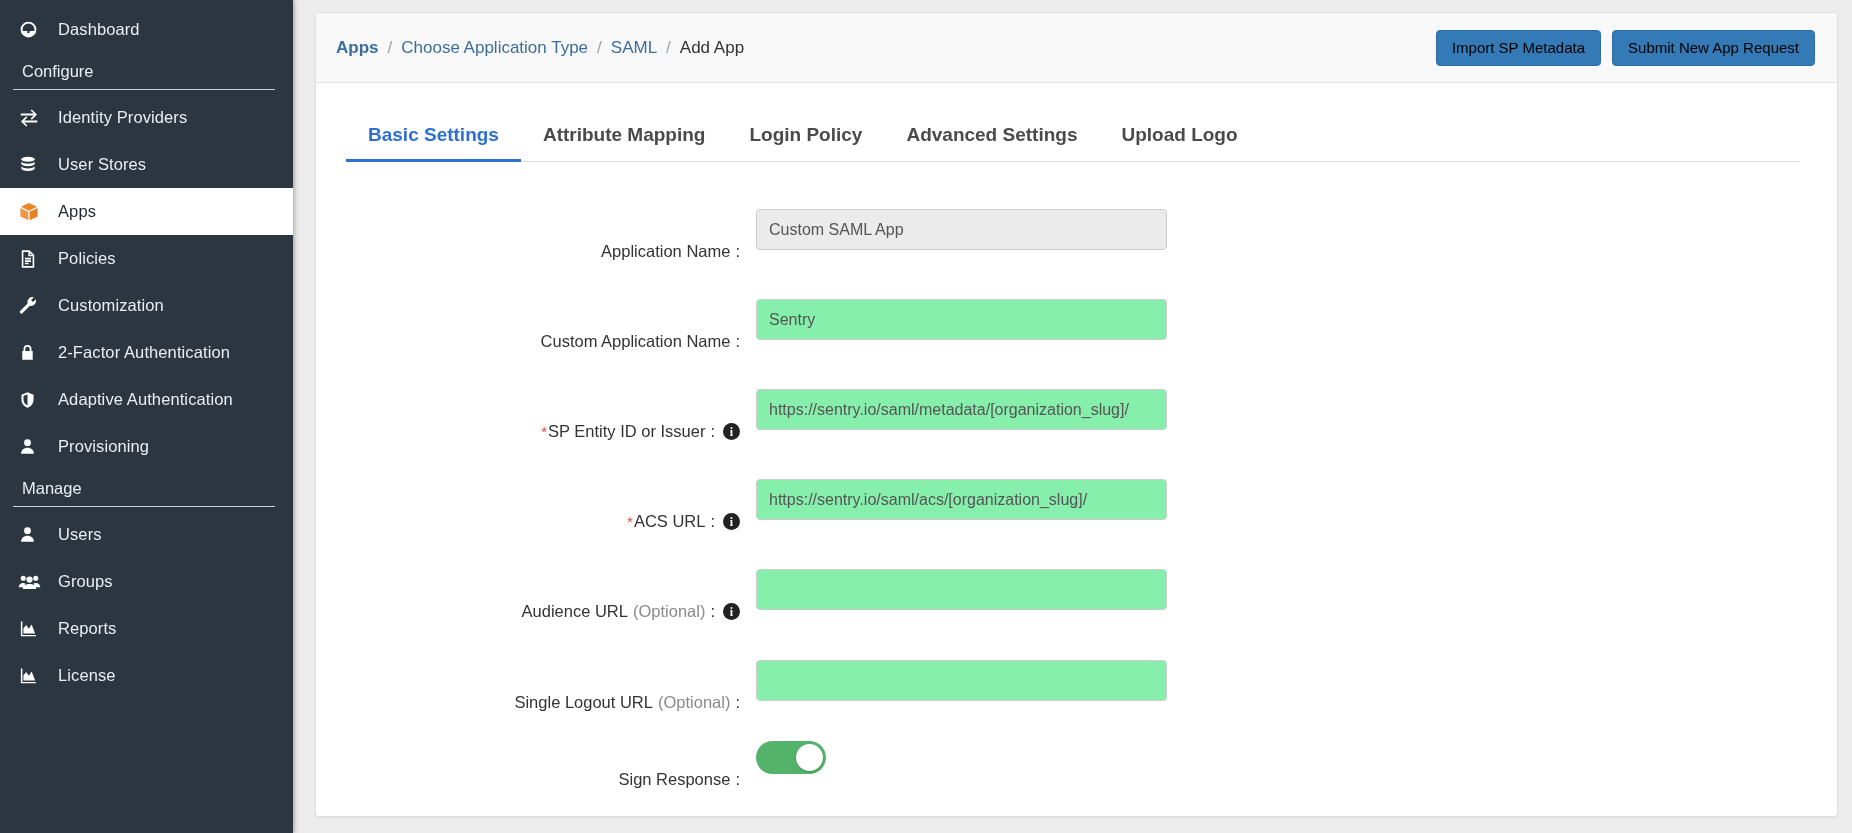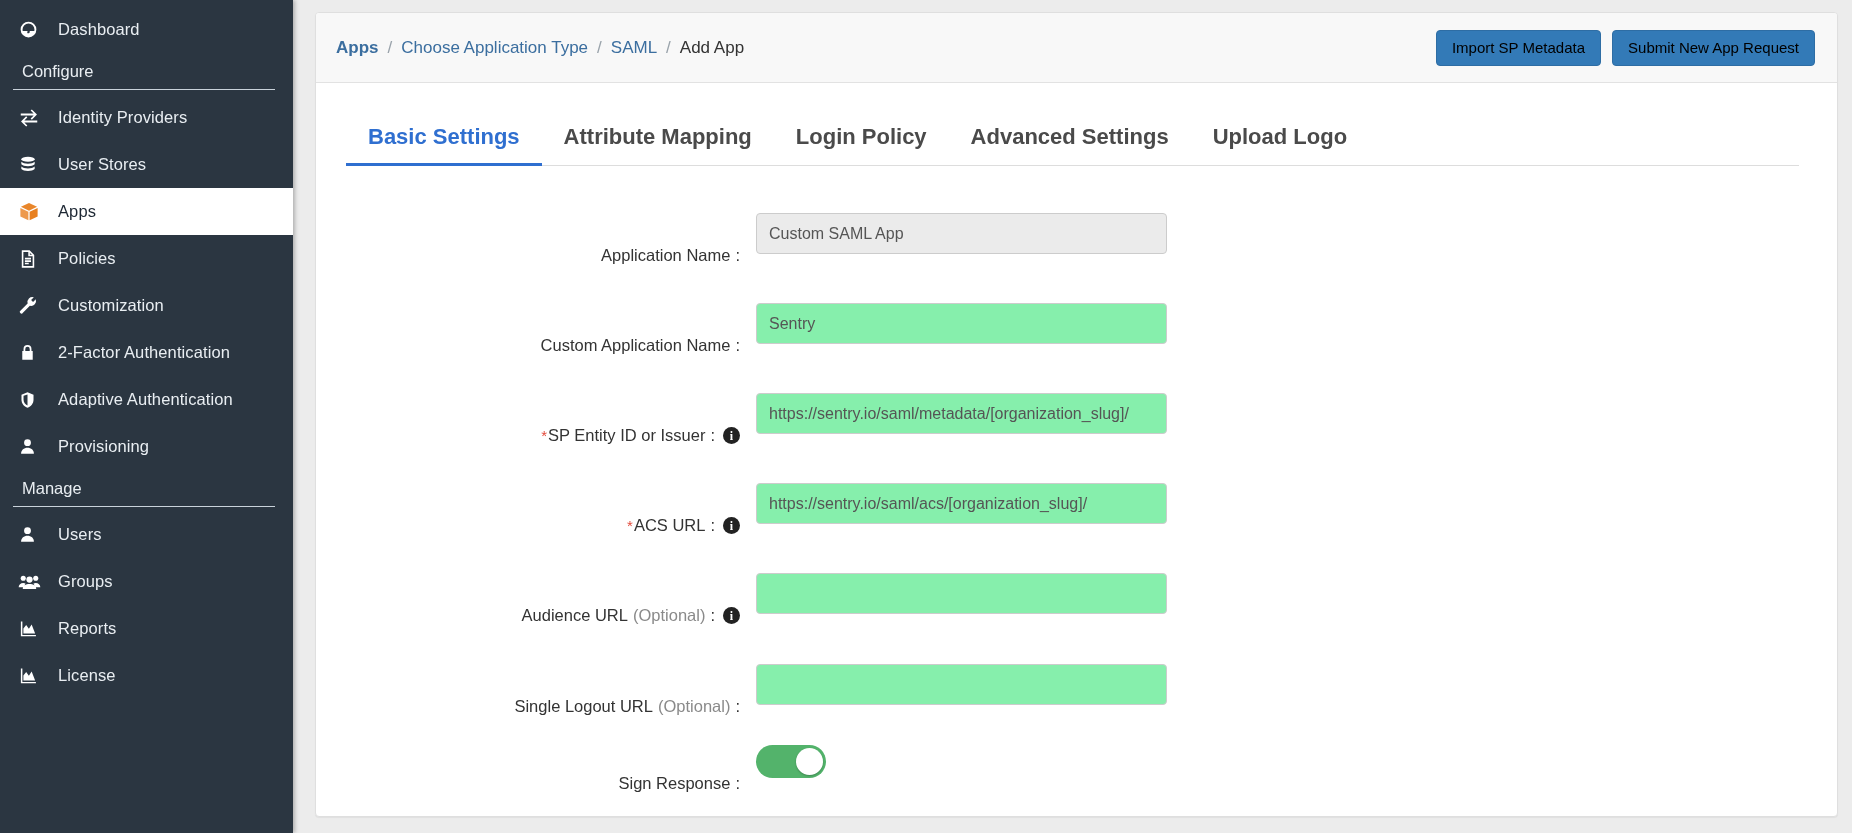--- a/index.html
+++ b/index.html
@@ -104,21 +104,21 @@
   }
 
   
   #tabs {
     display: flex;
     margin: 30px 38px 0 30px;
     border-bottom: 1px solid #dddddd;
     padding-left: 0;
   }
   .tab {
-    font-size: 22px;
+    font-size: 19px;
     font-weight: bold;
     color: #4a4a4a;
     padding: 11px 22px 13px 22px;
     cursor: pointer;
     border-bottom: 3px solid transparent;
     margin-bottom: -1px;
     white-space: nowrap;
   }
   .tab.active {
     color: #2f6fd0;

